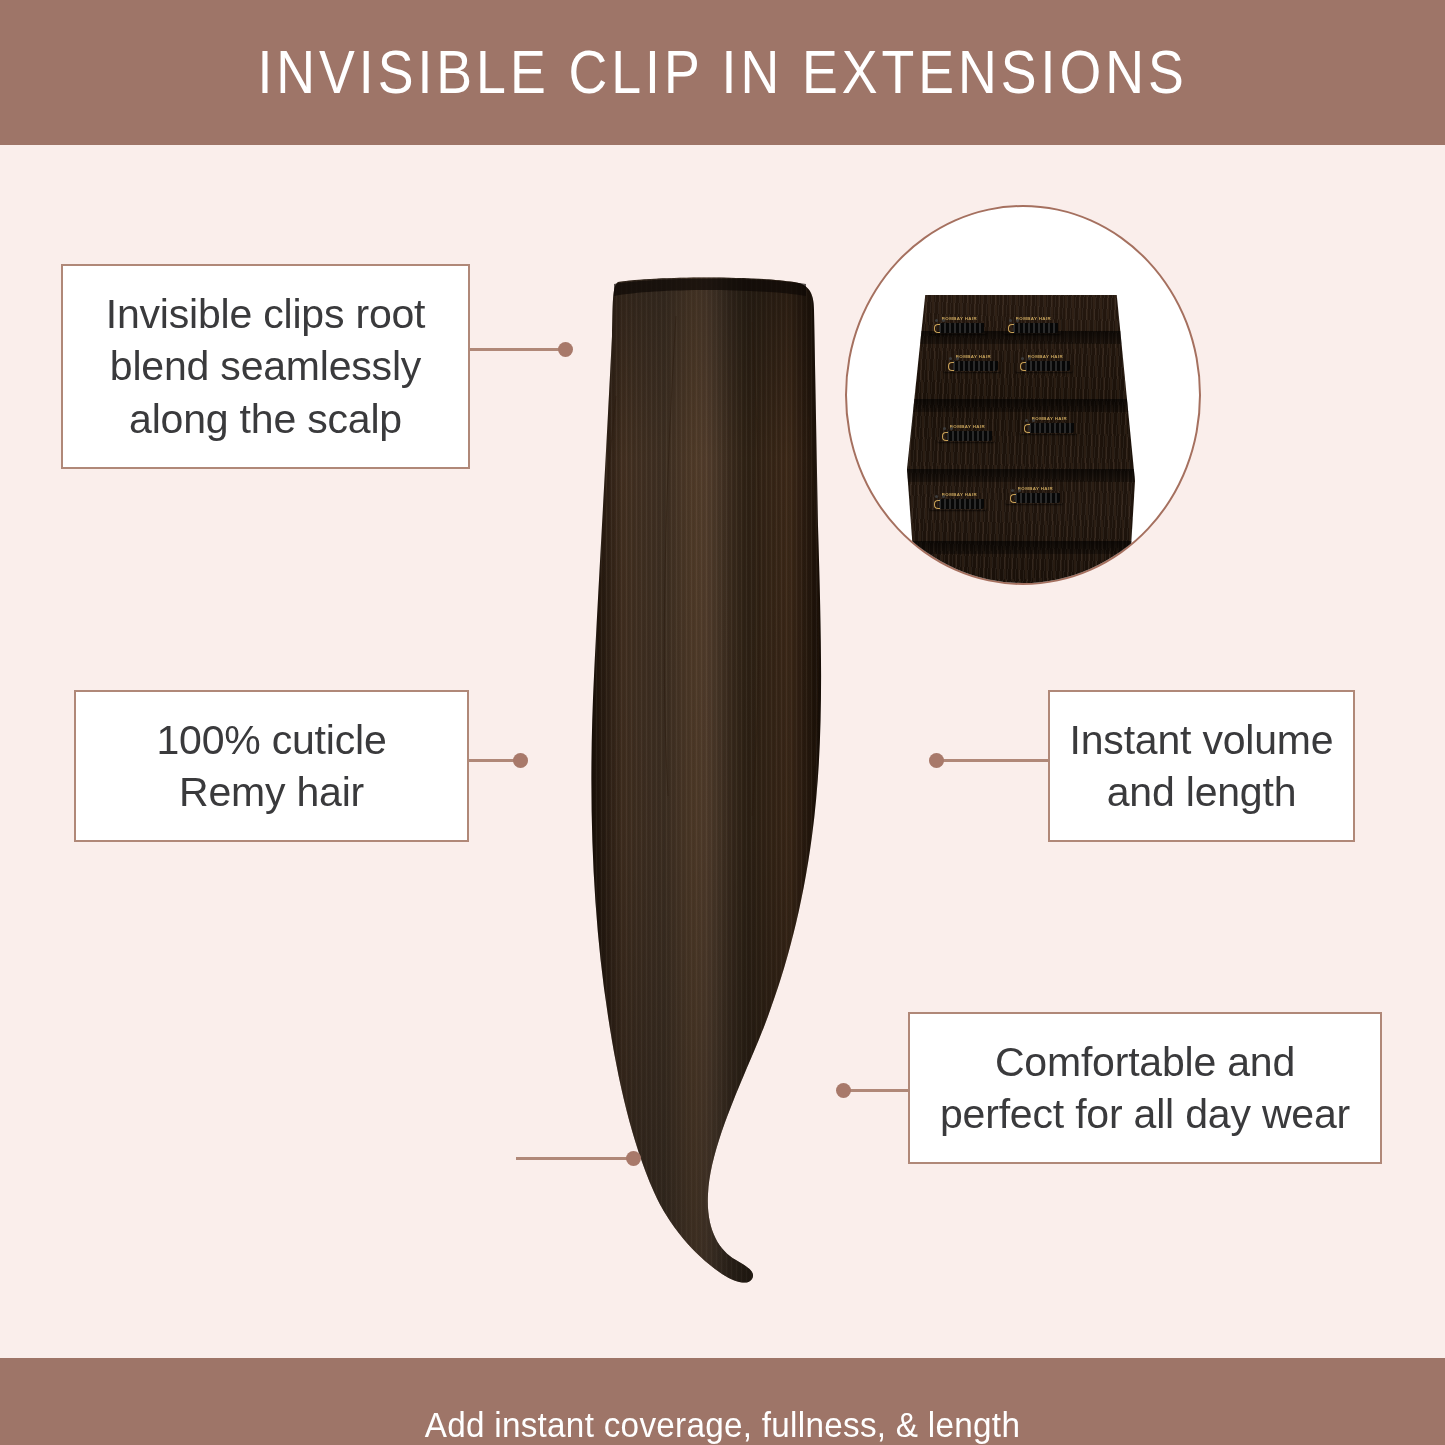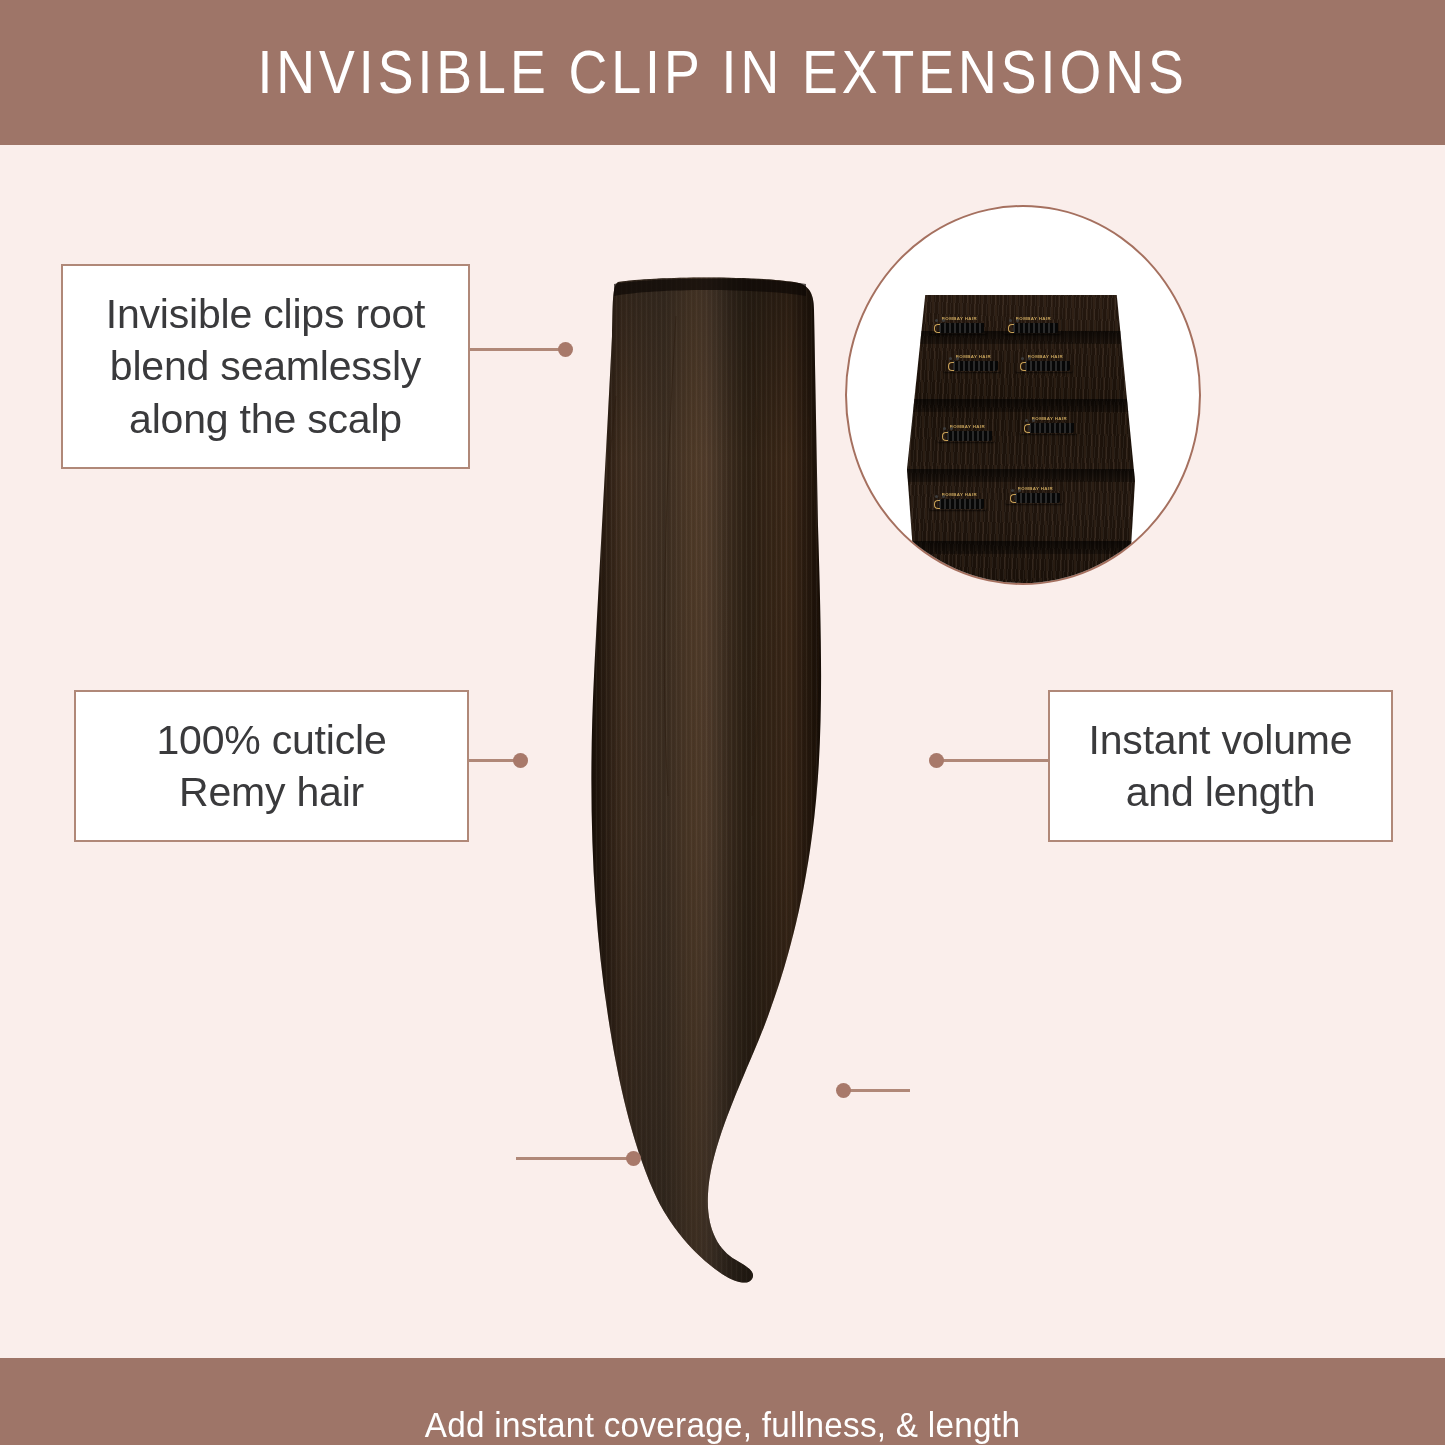--- a/index.html
+++ b/index.html
@@ -72,21 +72,21 @@
     font-weight: 300;
     line-height: 1.27;
     text-align: center;
     letter-spacing: -0.2px;
     white-space: pre-line;
   }
 
   #callout-1 { left: 61px;  top: 264px;  width: 409px; height: 205px; }
   #callout-2 { left: 74px;  top: 690px;  width: 395px; height: 152px; }
   #callout-3 { left: 75px;  top: 1090px; width: 441px; height: 152px; }
-  #callout-4 { left: 1048px; top: 690px;  width: 345px; height: 152px; }
+  #callout-4 { left: 1048px; top: 690px;  width: 307px; height: 152px; }
   #callout-5 { left: 908px;  top: 1012px; width: 474px; height: 152px; }
 
   
   .connector {
     position: absolute;
     height: 3px;
     background: #b08878;
   }
   .dot {
     position: absolute;
@@ -431,18 +431,22 @@
     <div class="callout-text">100% cuticle
 Remy hair</div>
   </div>
 
 
   <div class="callout" id="callout-4">
     <div class="callout-text">Instant volume
 and length</div>
   </div>
 
+  <div class="callout" id="callout-5">
+    <div class="callout-text">Comfortable and
+perfect for all day wear</div>
+  </div>
 
   <div class="band" id="footer-band">
     <div id="footer-text">Add instant coverage, fullness, &amp; length</div>
   </div>
 
 </div>
 
 </body></html>

